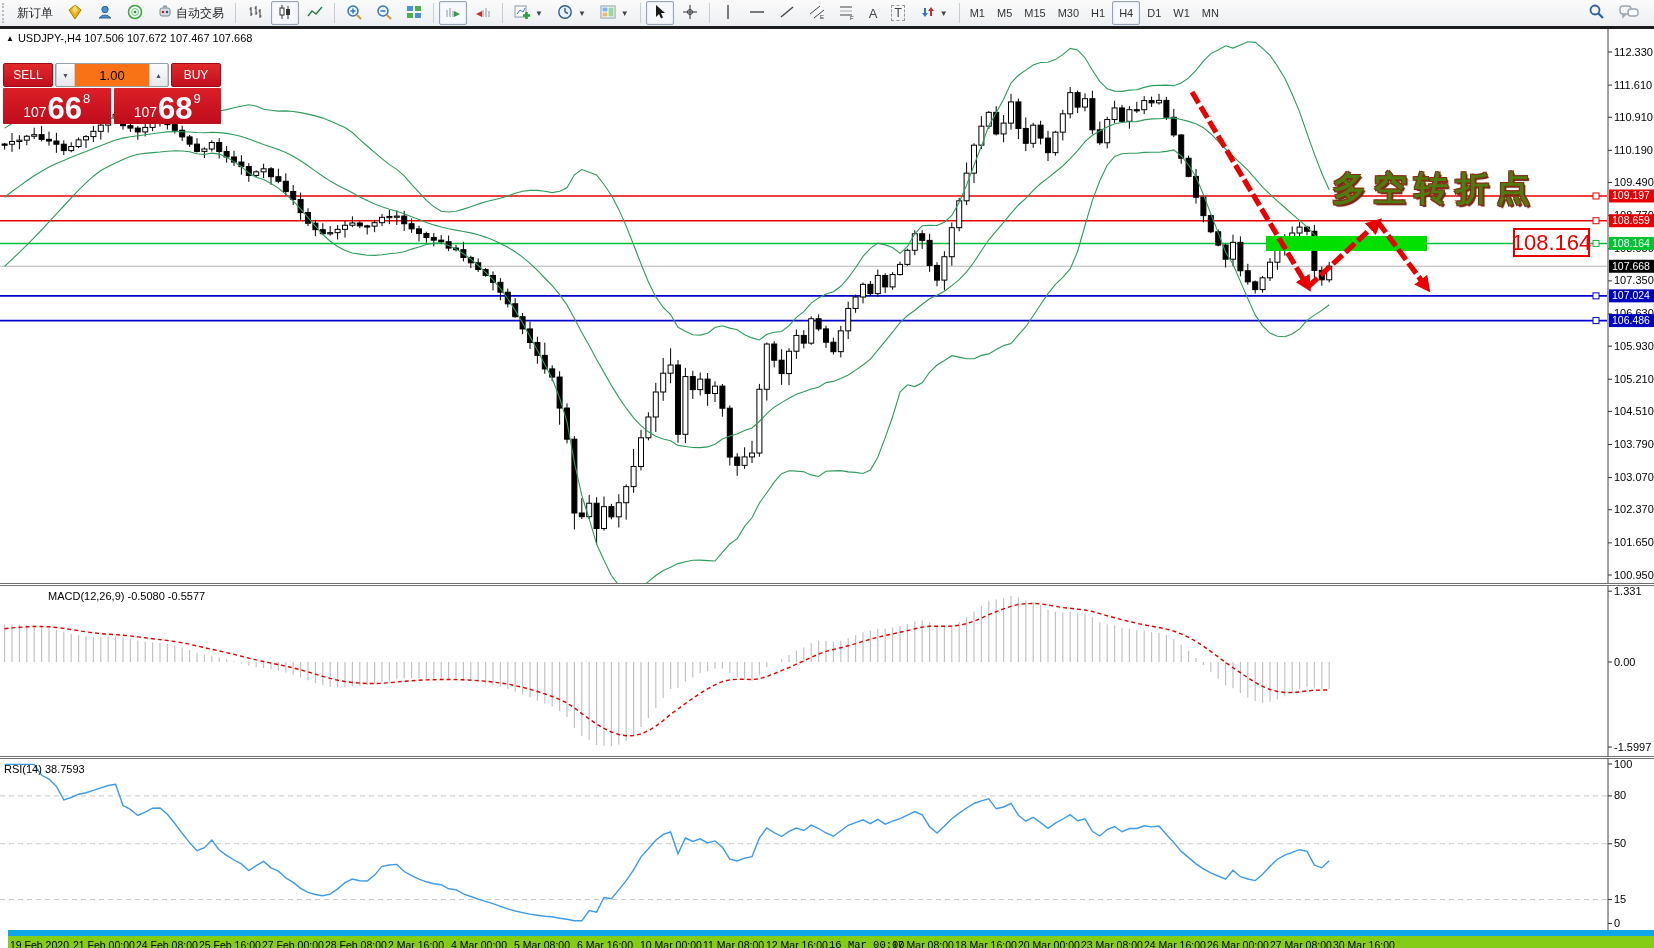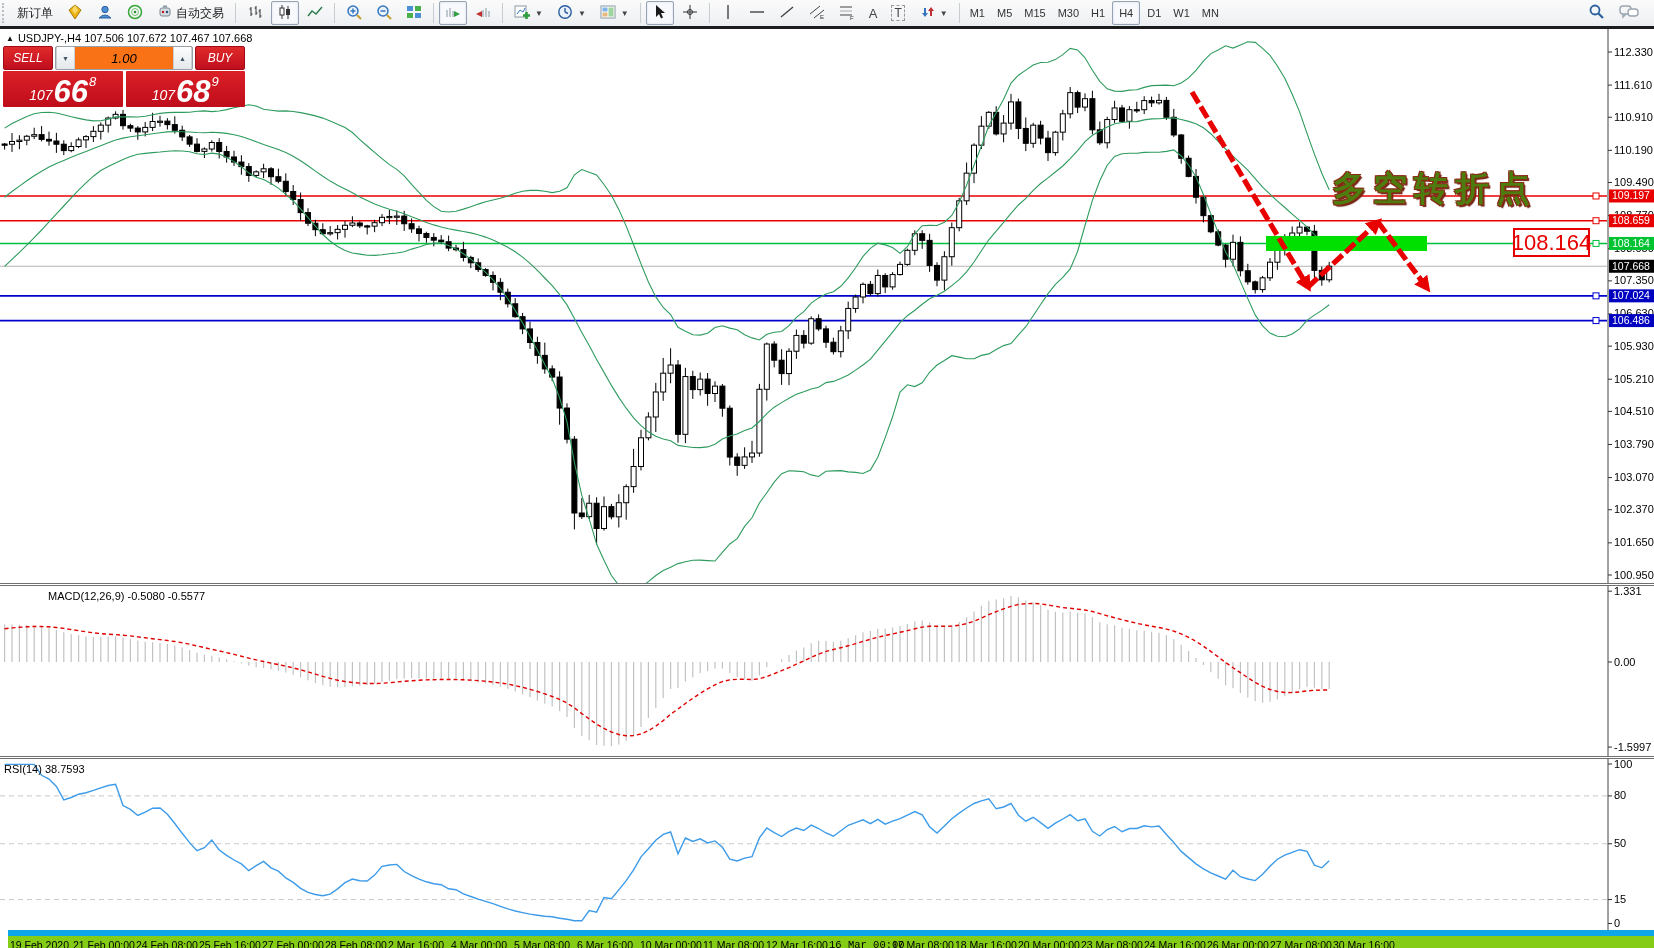--- a/index.html
+++ b/index.html
@@ -12,21 +12,21 @@
   .tsep{width:1px;height:20px;background:#c8cdd2;margin:0 4px;}
   .tgrip{width:4px;height:20px;margin:0 2px;border-left:2px dotted #b9bec4;}
   .caret{font-size:8px;color:#444;margin-left:2px;}
   .tf{padding:2px 6px;color:#333;font-size:11px;}
   .tb-right{margin-left:auto;display:flex;align-items:center;margin-right:8px;}
   svg.panel{position:absolute;left:0;}
   .splitter{position:absolute;left:0;width:1654px;height:3px;background:#fff;border-top:1px solid #6f6f6f;border-bottom:1px solid #6f6f6f;box-sizing:border-box;}
   .chart-title{position:absolute;left:6px;top:32px;font-size:11px;color:#000;}
   .chart-title .tri{font-size:8px;vertical-align:1px;margin-right:4px;color:#111;}
   .ind-label{position:absolute;left:4px;font-size:11px;color:#000;}
-  .trade-panel{position:absolute;left:3px;top:46px;width:242px;font-style:italic;}
+  .trade-panel{position:absolute;left:3px;top:63px;width:218px;}
   .tp-row1{display:flex;height:24px;gap:2px;}
   .tp-btn{background:linear-gradient(#e02a2a,#c00e1e);color:#fff;font-size:12px;display:flex;align-items:center;justify-content:center;width:50px;border-radius:2px;border:1px solid #a00a14;box-sizing:border-box;}
   .tp-spin{flex:1;display:flex;border:1px solid #98a0a8;background:#f97316;border-radius:2px;overflow:hidden;}
   .tp-step{width:17px;display:flex;align-items:center;justify-content:center;background:linear-gradient(#fdfdfd,#e4e8ec);color:#456;font-size:7px;border-left:1px solid #c9ced3;border-right:1px solid #c9ced3;}
   .tp-vol{flex:1;display:flex;align-items:center;justify-content:center;font-size:13px;color:#000;}
   .tp-row2{display:flex;margin-top:1px;gap:3px;height:36px;}
   .tp-price{flex:1;background:linear-gradient(#db1f26,#bf0d1c);color:#fff;display:flex;align-items:flex-end;justify-content:center;padding-bottom:2px;border-radius:1px;}
   .tp-price .small{font-size:14px;margin-bottom:2px;}
   .tp-price .big{font-size:31px;font-weight:bold;line-height:27px;margin:0 1px;}
   .tp-price .sup{font-size:13px;align-self:flex-start;margin-top:3px;}

